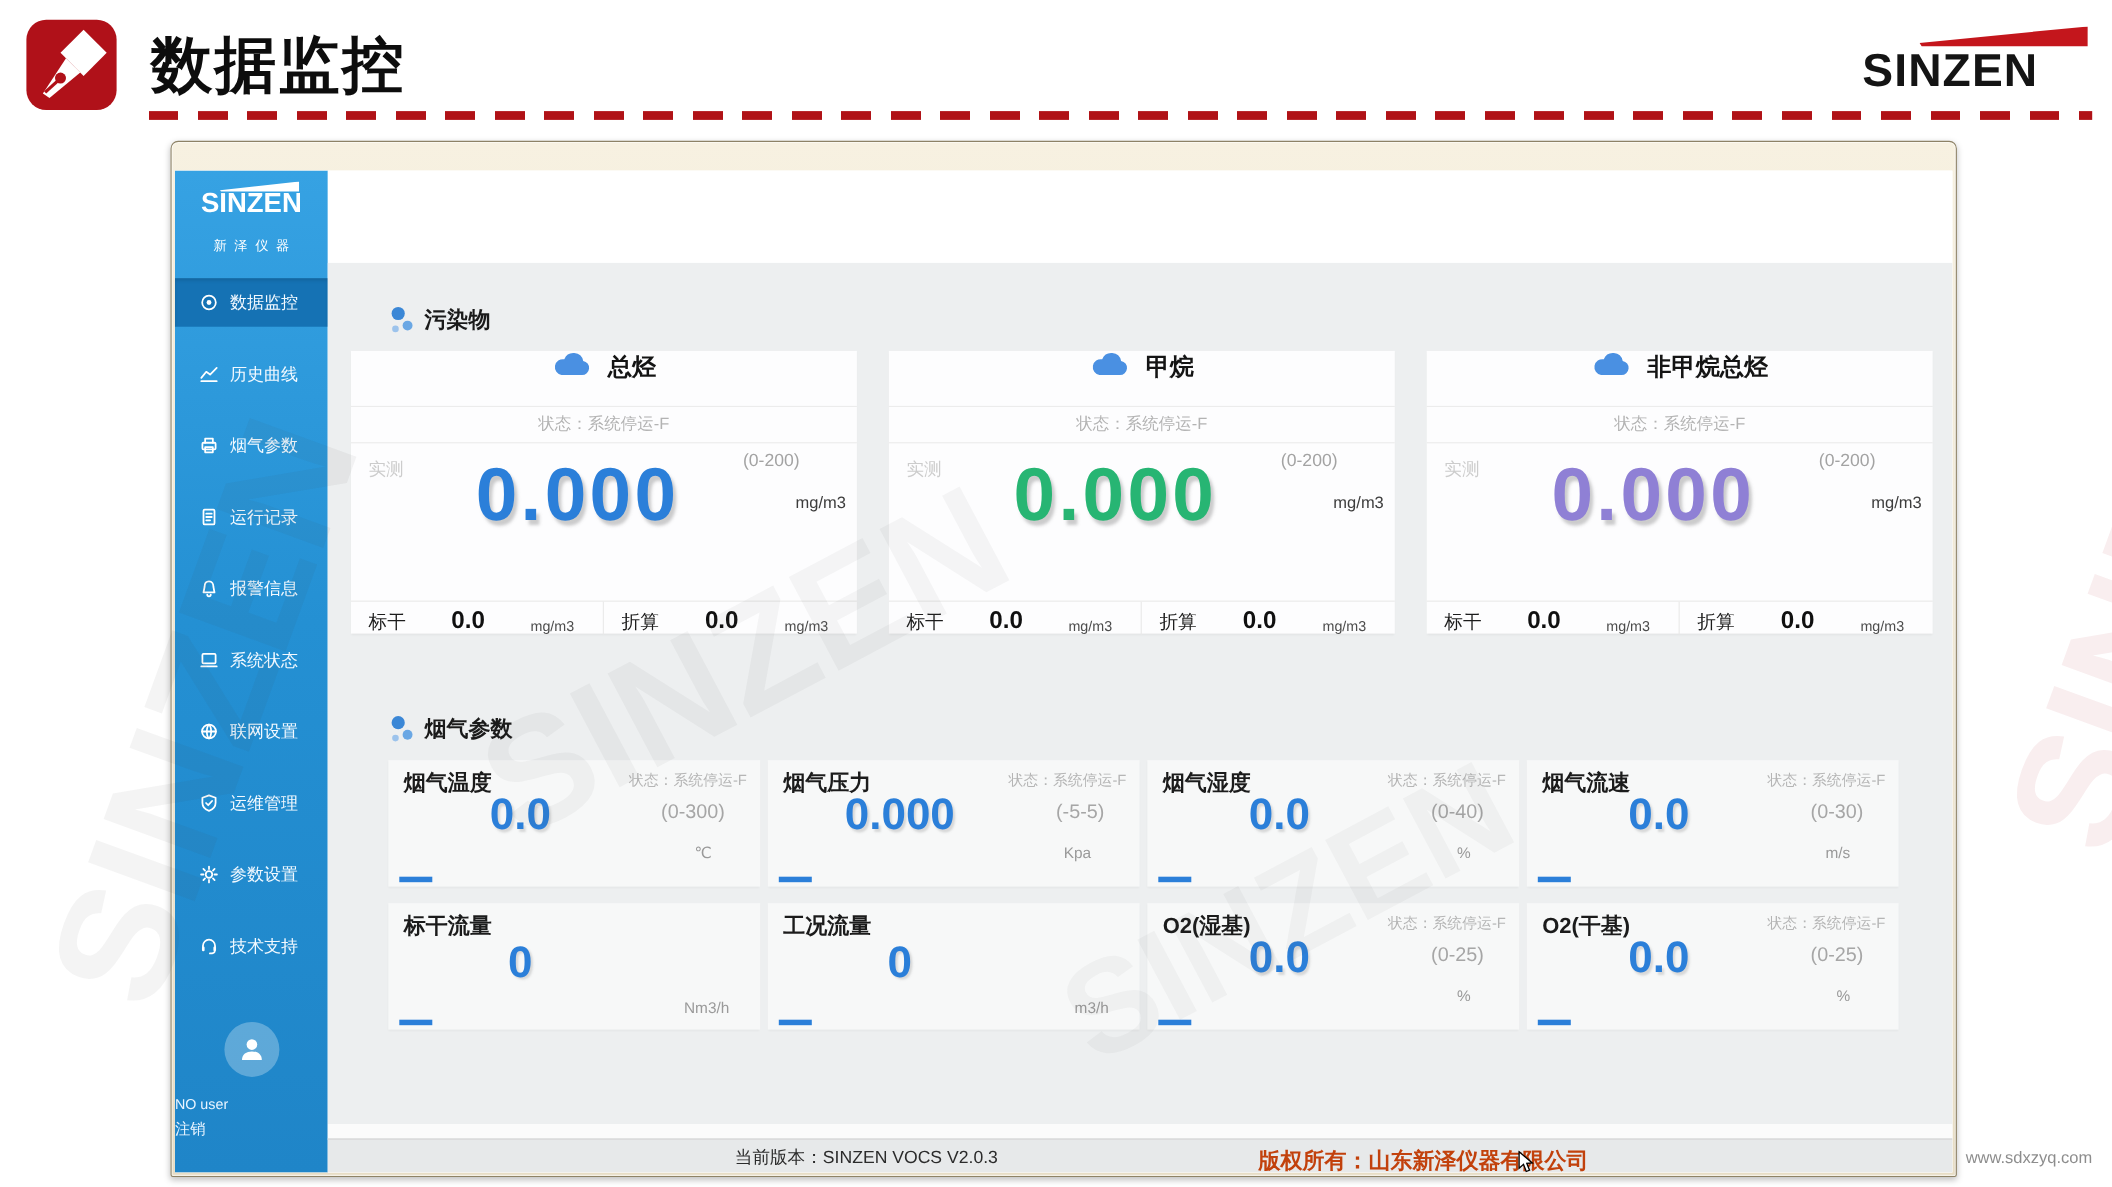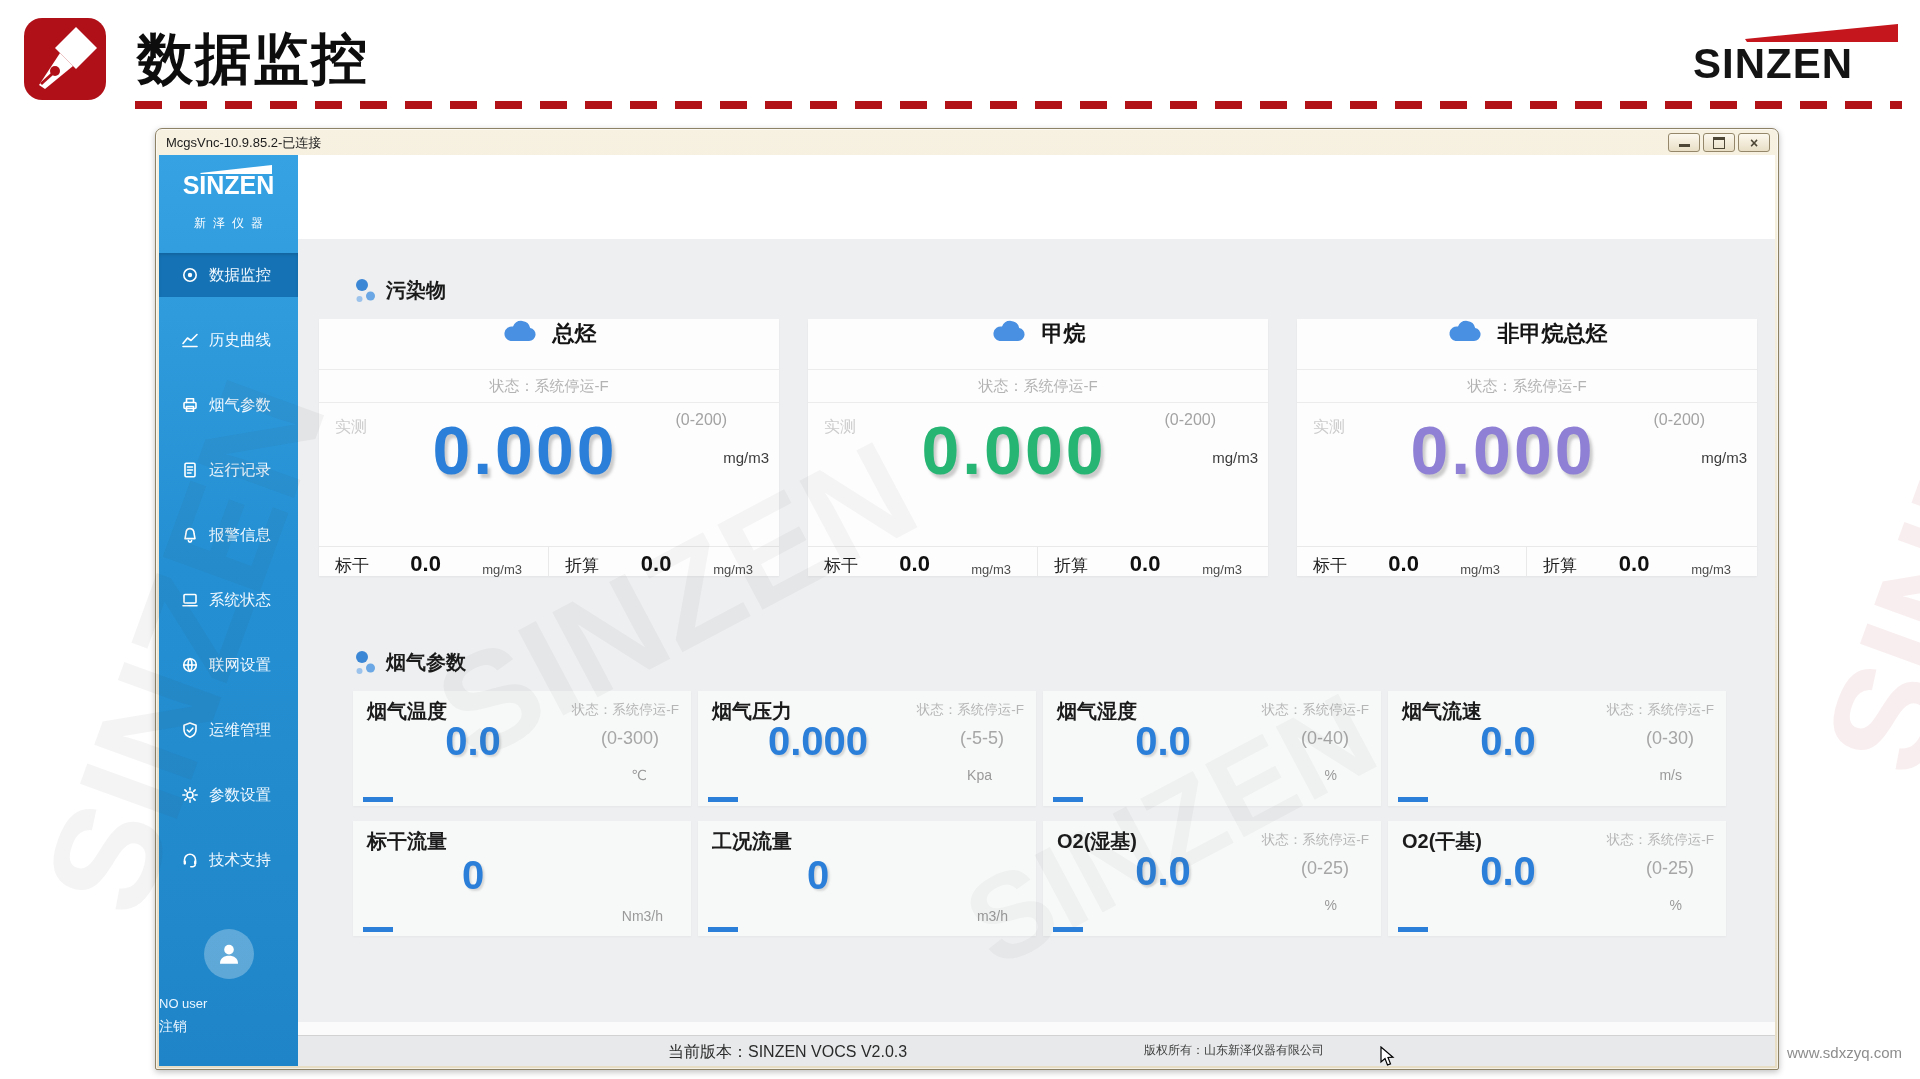--- a/index.html
+++ b/index.html
@@ -59,21 +59,21 @@
   .app-header{position:absolute;left:0;right:0;top:0;height:84px;background:#fff;border-bottom:1px solid #e9e9e9;}
   .app-title{position:absolute;left:40px;top:16px;font-size:30px;color:#4287c8;letter-spacing:1px;}
   .app-subtitle{position:absolute;left:42px;top:55px;font-size:15px;color:#9cc0de;letter-spacing:.5px;}
   .station{position:absolute;left:846px;top:26px;font-size:25px;font-weight:bold;color:#0f0f0f;letter-spacing:1px;}
   .datetime{position:absolute;left:1120px;width:156px;top:56px;font-size:16px;color:#2f2f2f;text-align:right;}
 
   .content{position:absolute;left:0;right:0;top:84px;bottom:44px;background:#edeff0;}
   .white-strip{position:absolute;left:0;right:0;bottom:30px;height:14px;background:#fbfbfb;}
   .app-footer{position:absolute;left:0;right:0;bottom:0;height:30px;background:#e7e9ea;border-top:1px solid #d2d2d2;}
   .foot-version{position:absolute;left:370px;top:6px;font-size:16px;color:#2b2b2b;}
-  .foot-copy{position:absolute;left:846px;top:6px;font-size:12px;color:#404040;}
+  .foot-copy{position:absolute;left:846px;top:6px;font-size:20px;color:#c2410c;font-weight:bold;}
 
   .sec-head{position:absolute;left:55px;display:flex;align-items:center;}
   .sec-head .tx{font-size:20px;font-weight:bold;color:#1a1a1a;margin-left:9px;}
   .sec-pollutant{top:38px;}
   .sec-gas{top:410px;}
 
   
   .p-row{position:absolute;left:21px;top:80px;display:flex;gap:29px;}
   .p-card{width:460px;height:257px;background:#fdfdfe;box-shadow:0 1px 2px rgba(0,0,0,.05);position:relative;}
   .p-head{height:50px;display:flex;justify-content:center;gap:15px;border-bottom:1px solid #ececec;}
@@ -130,34 +130,20 @@
     <div class="txt">SINZEN</div>
   </div>
   <div class="abs dash-line"></div>
 
   <div class="abs wm wm1">SINZEN</div>
   <div class="abs wm wm2">SINZEN</div>
   <div class="abs wm wm3">SINZEN</div>
   <div class="abs wm wm4">SINZEN</div>
 
   <div class="abs vnc">
-    <div class="vnc-titlebar">
-      <div class="vnc-title">McgsVnc-10.9.85.2-已连接</div>
-      <div class="vnc-controls">
-        <div class="vnc-btn">
-            <div class="g-min"></div>
-          </div>
-        <div class="vnc-btn">
-            <div class="g-max"></div>
-          </div>
-        <div class="vnc-btn">
-            <div class="g-close">×</div>
-          </div>
-      </div>
-    </div>
 
     <div class="vnc-client">
 
       <div class="sidebar">
         <div class="side-logo">
           <svg width="86" height="10" viewBox="0 0 86 10">
               <polygon points="14,8 86,0 86,9 15,9" fill="#ffffff"></polygon>
             </svg>
           <div class="t1">SINZEN</div>
           <div class="t2">新泽仪器</div>

